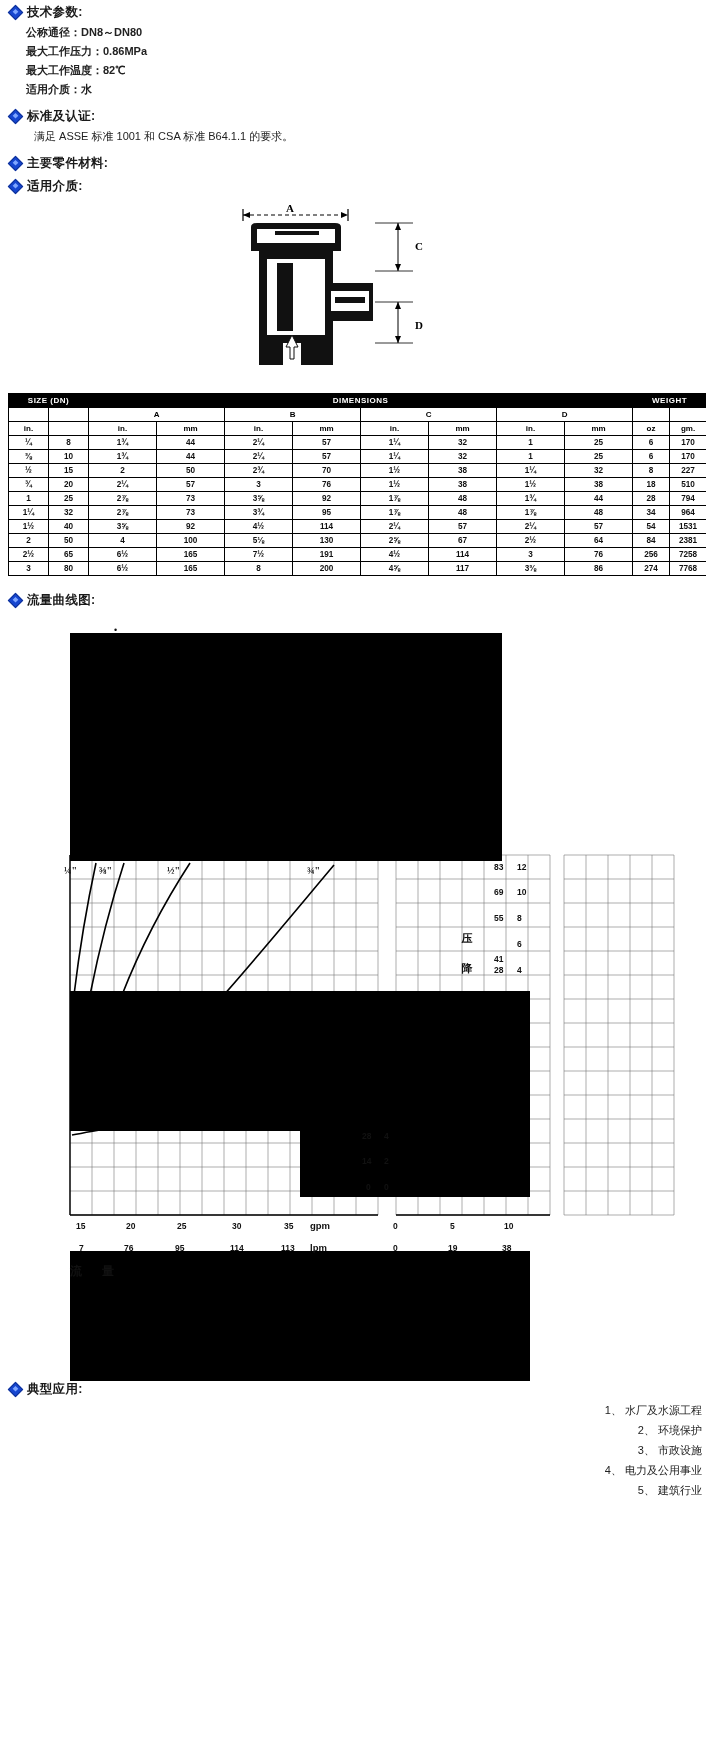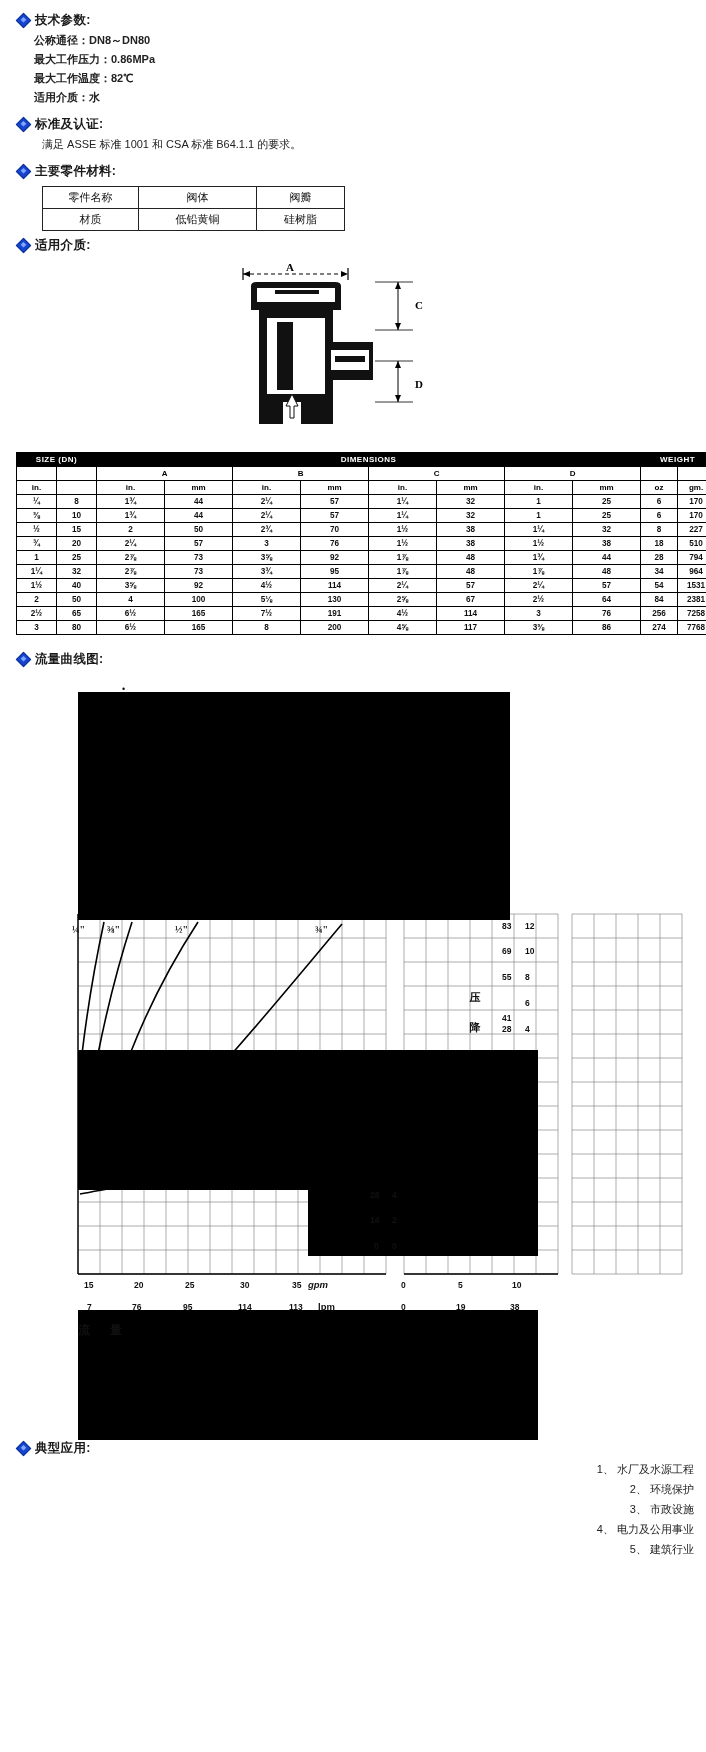--- a/index.html
+++ b/index.html
@@ -7,21 +7,21 @@
     margin: 0; padding: 0;
     background: #ffffff;
   }
   body {
     width: 706px;
     min-height: 1752px;
     font-family: "Liberation Sans", sans-serif;
     color: #111;
     position: relative;
   }
-  .page { width: 706px; position: relative; padding: 12px; }
+  .page { width: 706px; position: relative; padding: 4px; }
 
   
   .sec-head {
     display: flex;
     align-items: center;
     gap: 6px;
     margin: 0 0 4px 6px;
   }
   .diamond {
     width: 11px; height: 11px;
@@ -199,34 +199,20 @@
   <div class="sec-head" style="margin-top:10px;">
     <span class="diamond"></span>
     <span class="sec-title">标准及认证:</span>
   </div>
   <div class="note-line">满足 ASSE 标准 1001 和 CSA 标准 B64.1.1 的要求。</div>
 
   <div class="sec-head" style="margin-top:10px;">
     <span class="diamond"></span>
     <span class="sec-title">主要零件材料:</span>
   </div>
-  <table class="mat-table">
-    <tbody>
-      <tr>
-        <td class="lbl">零件名称</td>
-        <td class="c1">阀体</td>
-        <td class="c2">阀瓣</td>
-      </tr>
-      <tr>
-        <td class="lbl">材质</td>
-        <td class="c1">低铅黄铜</td>
-        <td class="c2">硅树脂</td>
-      </tr>
-    </tbody>
-  </table>
 
   <div class="sec-head" style="margin-top:6px;">
     <span class="diamond"></span>
     <span class="sec-title">适用介质:</span>
   </div>
 
   <div class="drawing-wrap">
     <svg width="260" height="180" viewBox="0 0 260 180">
 
       <line x1="20" y1="12" x2="125" y2="12" stroke="#000" stroke-width="1" stroke-dasharray="4,3"></line>
@@ -621,21 +607,21 @@
     <span class="axis-lbl" style="left:380px; top:567px;">0</span>
 
     <div class="cn-vert" style="left:455px; top:315px; width:16px;">压</div>
     <div class="cn-vert" style="left:455px; top:345px; width:16px;">降</div>
 
     <span class="axis-lbl" style="left:72px; top:606px;">15</span>
     <span class="axis-lbl" style="left:122px; top:606px;">20</span>
     <span class="axis-lbl" style="left:173px; top:606px;">25</span>
     <span class="axis-lbl" style="left:228px; top:606px;">30</span>
     <span class="axis-lbl" style="left:280px; top:606px;">35</span>
-    <span class="axis-lbl" style="left:296px; top:605px; font-size:9.5px;font-style:italic;">gpm</span>
+    <span class="axis-lbl" style="left:306px; top:605px; font-size:9.5px;">gpm</span>
 
     <span class="axis-lbl" style="left:75px; top:628px;">7</span>
     <span class="axis-lbl" style="left:120px; top:628px;">76</span>
     <span class="axis-lbl" style="left:171px; top:628px;">95</span>
     <span class="axis-lbl" style="left:226px; top:628px;">114</span>
     <span class="axis-lbl" style="left:277px; top:628px;">113</span>
     <span class="axis-lbl" style="left:306px; top:627px; font-size:9.5px;">lpm</span>
 
     <span class="axis-lbl" style="left:389px; top:606px;">0</span>
     <span class="axis-lbl" style="left:446px; top:606px;">5</span>

